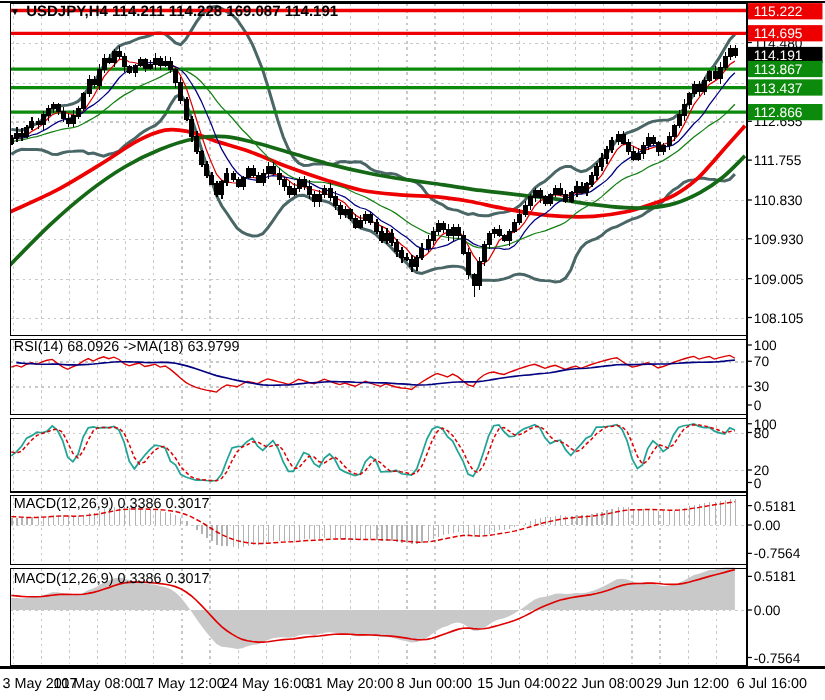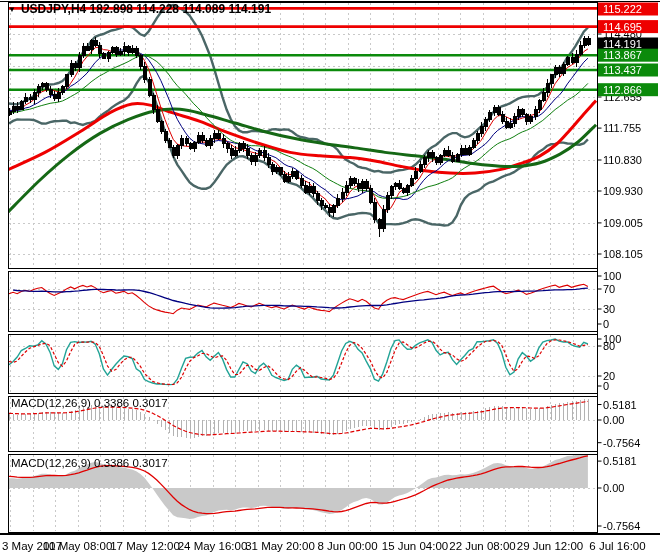--- a/index.html
+++ b/index.html
@@ -710,17 +710,18 @@
         <text x="347.5" y="550" font-size="11.5" fill="#000000" text-anchor="middle">8 Jun 00:00</text>
         <text x="415" y="550" font-size="11.5" fill="#000000" text-anchor="middle">15 Jun 04:00</text>
         <text x="482.5" y="550" font-size="11.5" fill="#000000" text-anchor="middle">22 Jun 08:00</text>
         <text x="550" y="550" font-size="11.5" fill="#000000" text-anchor="middle">29 Jun 12:00</text>
         <text x="617.5" y="550" font-size="11.5" fill="#000000" text-anchor="middle">6 Jul 16:00</text>
       </g>
     </svg>
 
   <div class="overlay title">
     <span class="tri">▼</span>
-    <span>USDJPY,H4  182.898 114.228 114.089 114.191</span>
+    <span>USDJPY,H4  114.211 114.228 169.087 114.191</span>
   </div>
+  <div class="overlay" style="top:272px;left:11px">RSI(14) 68.0926  -&gt;MA(18) 63.9799</div>
   <div class="overlay" style="top:397px;left:11px">MACD(12,26,9) 0.3386 0.3017</div>
   <div class="overlay" style="top:457px;left:11px">MACD(12,26,9) 0.3386 0.3017</div>
 </div>
 
 </body></html>

